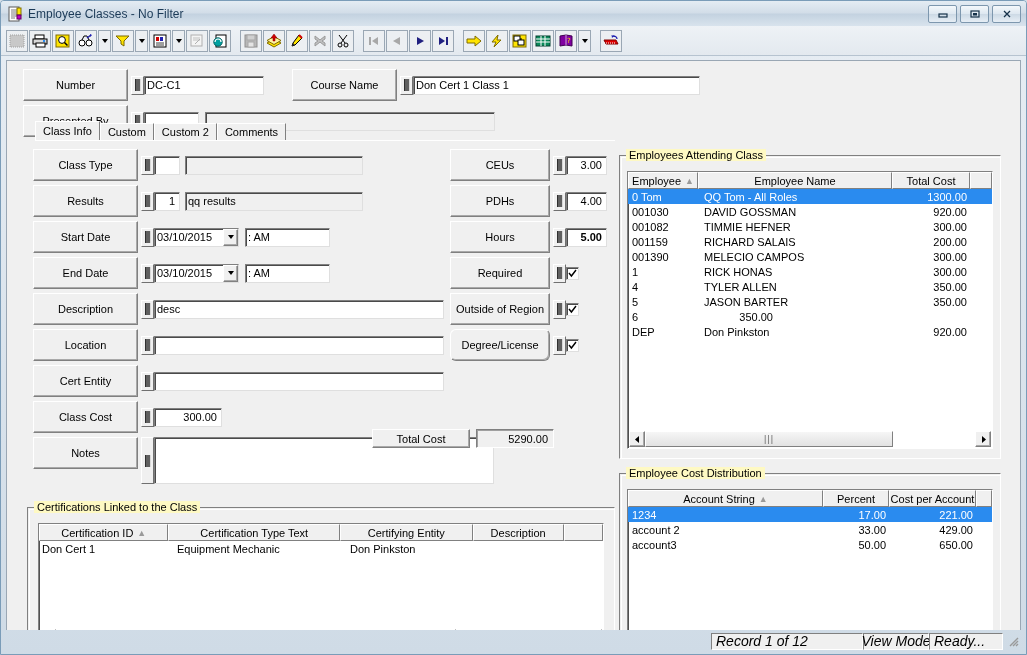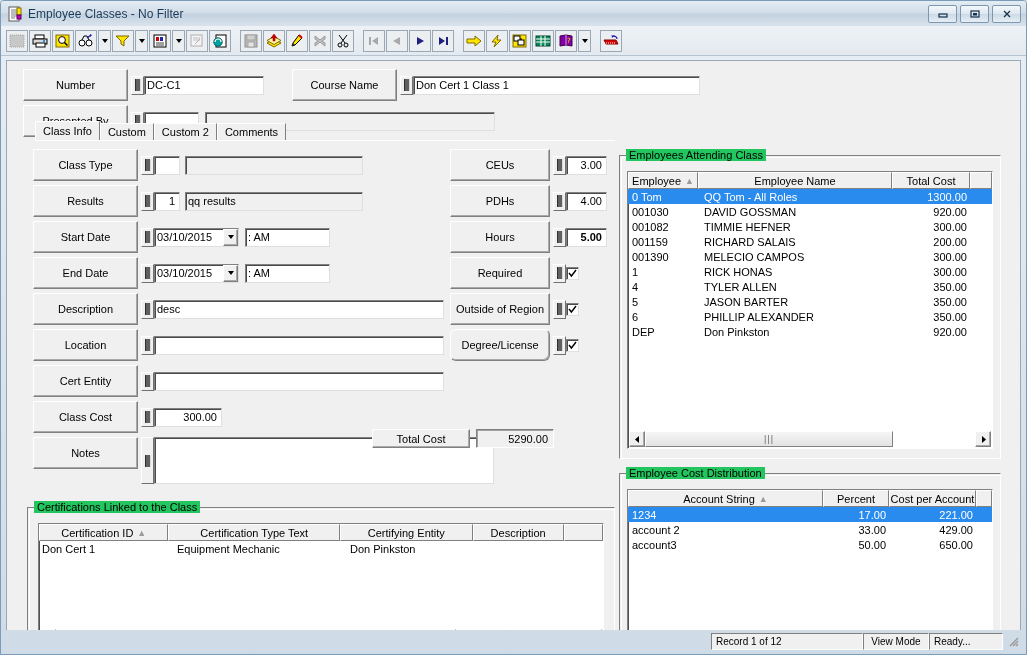--- a/index.html
+++ b/index.html
@@ -157,21 +157,21 @@
     position:absolute;left:0;top:6px;right:0;bottom:0;
     border-top:1px solid #808080;border-left:1px solid #808080;
     border-right:1px solid #ffffff;border-bottom:1px solid #ffffff;
   }
   .group > .gframe::after{
     content:"";position:absolute;left:1px;top:1px;right:-1px;bottom:-1px;
     border-top:1px solid #ffffff;border-left:1px solid #ffffff;
     pointer-events:none;
   }
   .group > .glegend{
-    position:absolute;left:7px;top:0;background:#22c55e;
+    position:absolute;left:7px;top:0;background:#fef9c3;
     padding:0 3px;font-size:11px;color:#000;z-index:3;
   }
   
   .grid{
     position:absolute;box-sizing:border-box;background:#fff;
     border-top:1px solid #808080;border-left:1px solid #808080;
     border-right:1px solid #ffffff;border-bottom:1px solid #ffffff;
     box-shadow:inset 1px 1px 0 #505050;
     overflow:hidden;
   }
@@ -217,21 +217,21 @@
   #statusbar{
     flex:0 0 22px;height:22px;display:flex;align-items:center;
     justify-content:flex-end;padding:0 6px 2px 6px;gap:0;
   }
   .sbpanel{
     height:17px;box-sizing:border-box;
     background:#f0f0f0;
     border-top:1px solid #808080;border-left:1px solid #808080;
     border-right:1px solid #ffffff;border-bottom:1px solid #ffffff;
     display:flex;align-items:center;padding:0 4px;
-    font-size:10px;color:#000;white-space:nowrap;
+    font-size:14px;color:#000;white-space:nowrap;font-style:italic;
   }
   .resizegrip{width:14px;height:14px;margin-left:3px;position:relative;}
 </style>
 </head>
 <body>
 
 <div id="window">
 
   <div id="titlebar">
     <span class="tb-icon">
@@ -713,21 +713,20 @@
               <div class="gcell" style="width: 194px; padding-left: 6px;">TYLER ALLEN</div>
               <div class="gcell r" style="width: 78px;">350.00</div>
             </div>
             <div class="grow">
               <div class="gcell" style="width: 70px; padding-left: 4px;">5</div>
               <div class="gcell" style="width: 194px; padding-left: 6px;">JASON BARTER</div>
               <div class="gcell r" style="width: 78px;">350.00</div>
             </div>
             <div class="grow">
               <div class="gcell" style="width: 70px; padding-left: 4px;">6</div>
-              <div class="gcell" style="width: 194px; padding-left: 6px;">PHILLIP ALEXANDER</div>
               <div class="gcell r" style="width: 78px;">350.00</div>
             </div>
             <div class="grow">
               <div class="gcell" style="width: 70px; padding-left: 4px;">DEP</div>
               <div class="gcell" style="width: 194px; padding-left: 6px;">Don Pinkston</div>
               <div class="gcell r" style="width: 78px;">920.00</div>
             </div>
           </div>
 
         <div class="hsb">

